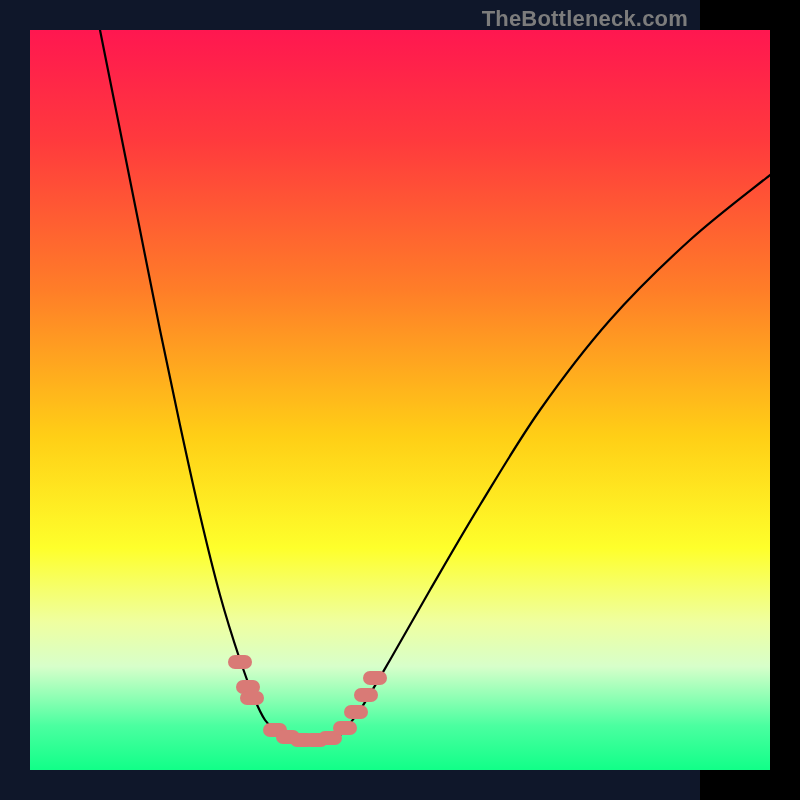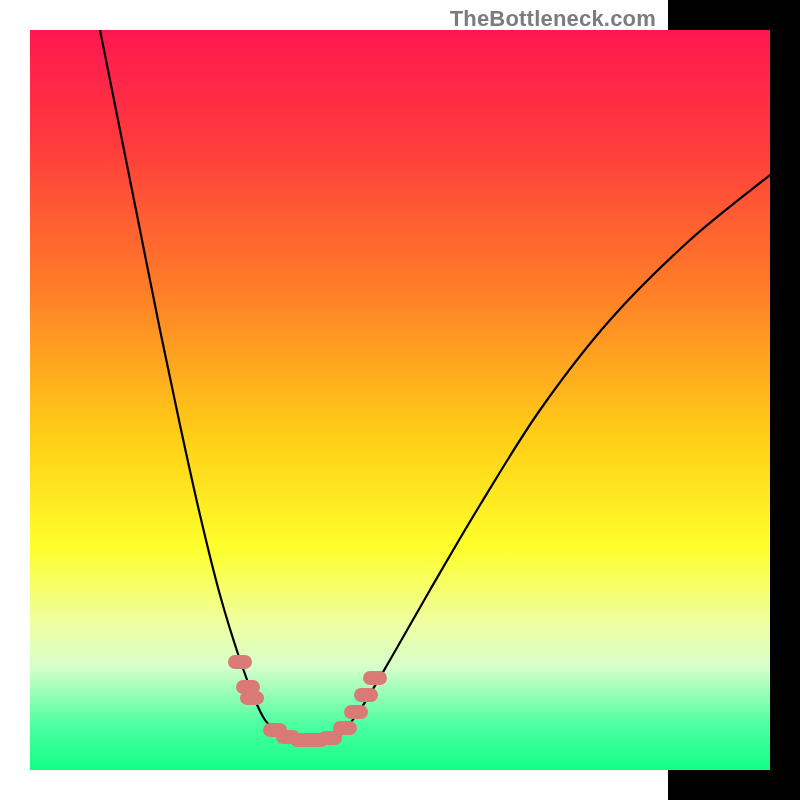--- a/index.html
+++ b/index.html
@@ -10,21 +10,22 @@
     background: #000;
     overflow: hidden;
     font-family: Arial, Helvetica, sans-serif;
   }
   .frame {
     position: absolute;
     top: 0;
     left: 0;
     width: 668px;
     height: 800px;
-    background: #ffffff;
+    background: #0f172a;
+    padding-left: 32px;
   }
   .plot {
     position: absolute;
     top: 30px;
     left: 30px;
     width: 740px;
     height: 740px;
     overflow: hidden;
   }
   .watermark {

